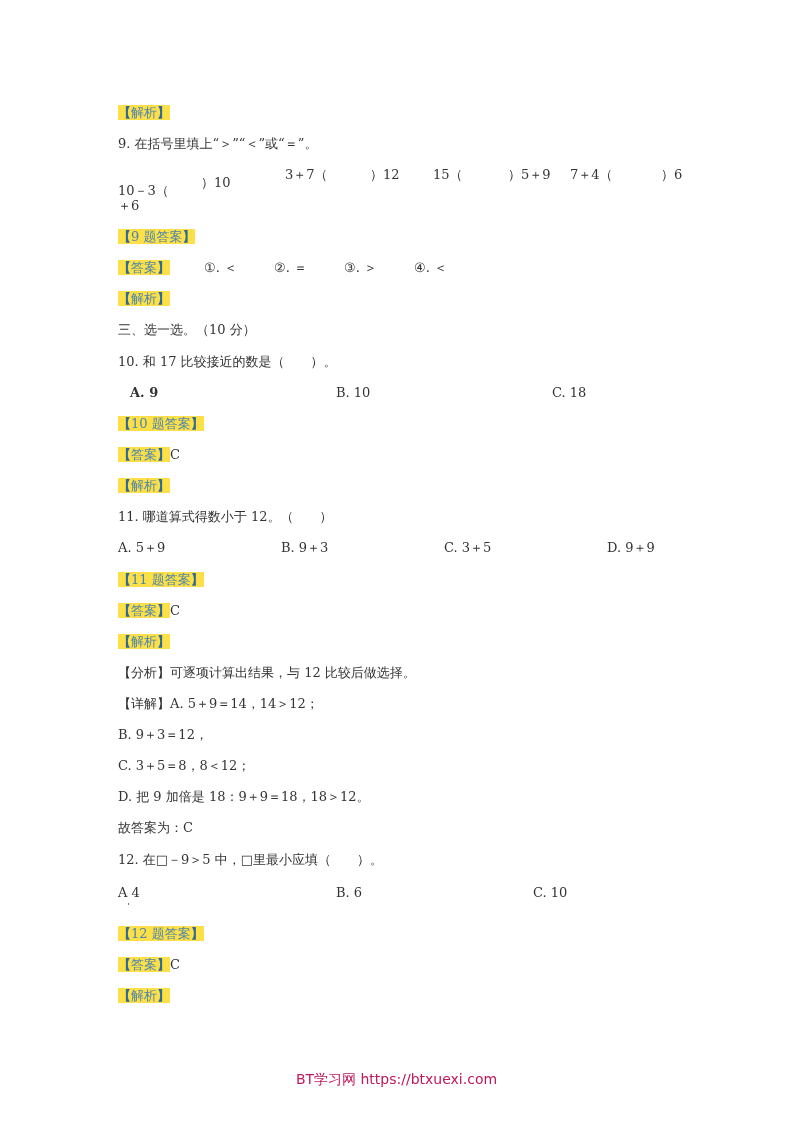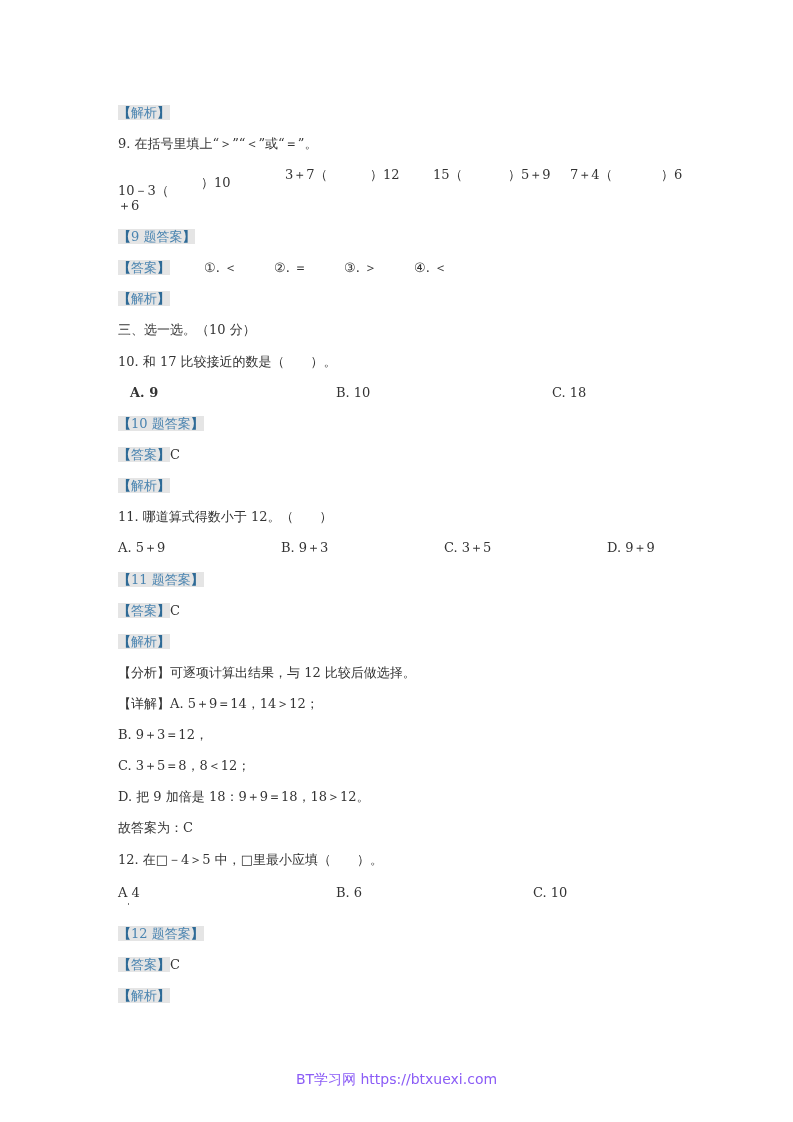--- a/index.html
+++ b/index.html
@@ -5,27 +5,27 @@
     html, body { margin: 0; padding: 0; background: #ffffff; }
     body {
       width: 793px; height: 1122px; position: relative; overflow: hidden;
       font-family: "DejaVu Serif", "Liberation Serif", serif;
       color: #333333;
     }
     .line {
       position: absolute; left: 118px;
       font-size: 13px; line-height: 16px; white-space: nowrap;
     }
-    .tag { color: #4a84b0; background: #e5e5e5; }
+    .tag { color: #4a84b0; background: #fde047; }
     .tag .br { color: #2e6a96; font-weight: bold; }
     .col { position: absolute; white-space: nowrap; }
     .footer {
       position: absolute; left: 0; right: 0; top: 1071px; text-align: center;
       font-family: "DejaVu Sans", "Liberation Sans", sans-serif;
-      font-size: 14px; color: #8b5cf6;
+      font-size: 14px; color: #be185d;
     }
     .tiny-dot { position: absolute; left: 128px; top: 903px; width: 1px; height: 2px; background: #777; }
   </style>
 </head>
 <body>
 
 <div class="line" style="top:105px;">
   <span class="tag"><span class="br">【</span><span>解析</span><span class="br">】</span></span>
 </div>
 
@@ -94,21 +94,21 @@
   <span>【</span><span>分析</span><span>】</span><span>可逐项计算出结果，与 12 比较后做选择。</span>
 </div>
 <div class="line" style="top:696px;">
   <span>【</span><span>详解</span><span>】</span><span>A. 5＋9＝14，14＞12；</span>
 </div>
 <div class="line" style="top:727px;">B. 9＋3＝12，</div>
 <div class="line" style="top:758px;">C. 3＋5＝8，8＜12；</div>
 <div class="line" style="top:789px;">D. 把 9 加倍是 18：9＋9＝18，18＞12。</div>
 <div class="line" style="top:820px;">故答案为：C</div>
 
-<div class="line" style="top:852px;">12. 在□－4＞5 中，□里最小应填（　　）。</div>
+<div class="line" style="top:852px;">12. 在□－9＞5 中，□里最小应填（　　）。</div>
 <div class="line" style="top:885px; width:480px;">
   <span class="col" style="left:0;">A 4</span>
   <span class="col" style="left:218px;">B. 6</span>
   <span class="col" style="left:415px;">C. 10</span>
 </div>
 <div class="tiny-dot"></div>
 <div class="line" style="top:926px;">
   <span class="tag"><span class="br">【</span><span>12 题答案</span><span class="br">】</span></span>
 </div>
 <div class="line" style="top:957px;">

